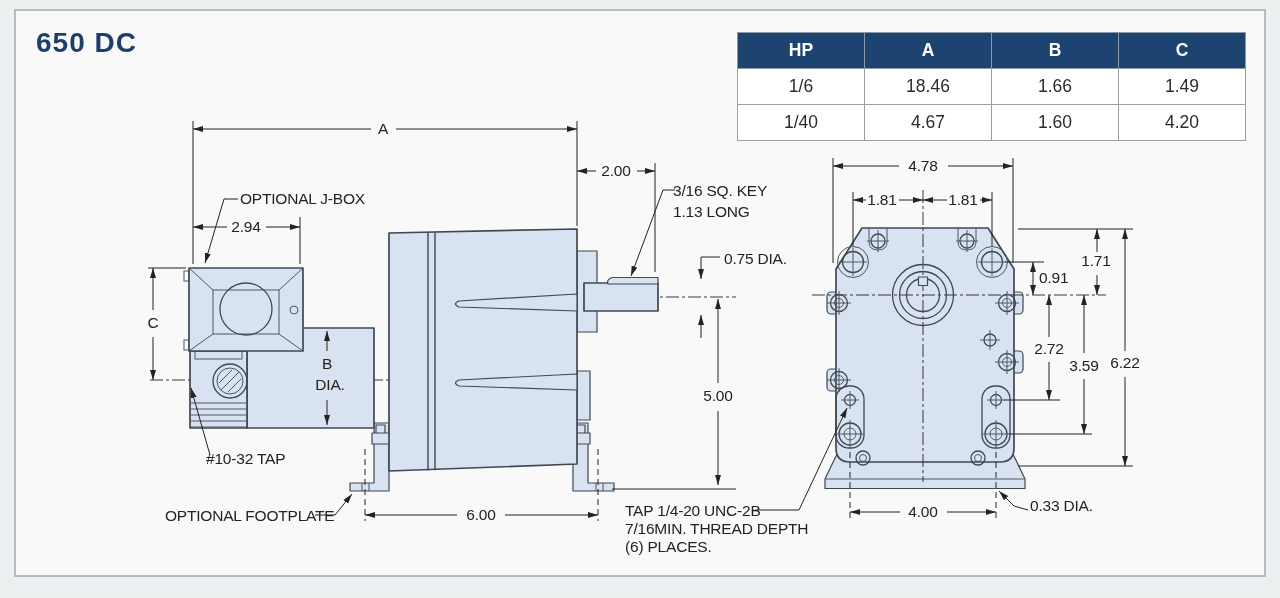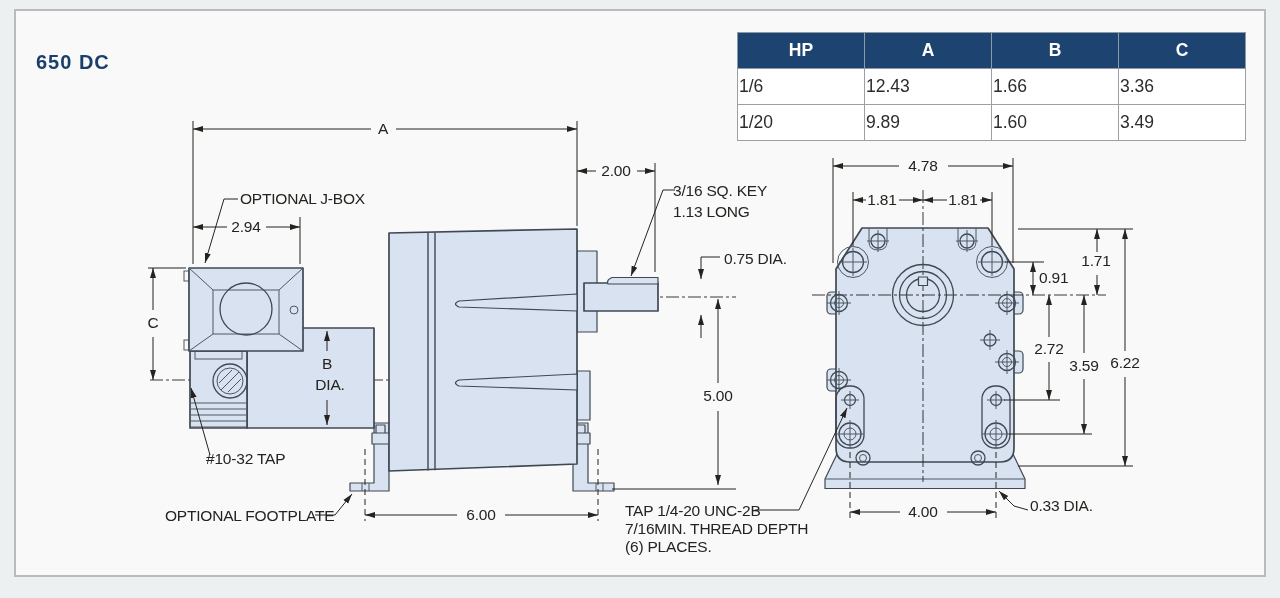--- a/index.html
+++ b/index.html
@@ -9,35 +9,35 @@
     font-family:"Liberation Sans",sans-serif;
     overflow:hidden;
   }
   .page{position:relative;width:1280px;height:598px;}
   .frame{
     position:absolute;left:14px;top:9px;width:1248px;height:564px;
     background:#f8f9f8;
     border:2px solid #b8bcbe;
   }
   .page-title{
-    position:absolute;left:36px;top:51px;
-    font-size:20px;font-weight:bold;color:#1b3f6b;
+    position:absolute;left:36px;top:27px;
+    font-size:28px;font-weight:bold;color:#1b3f6b;
     letter-spacing:1px;
   }
   table.spec{
     position:absolute;left:737px;top:32px;width:509px;
     border-collapse:collapse;table-layout:fixed;
     font-size:17.5px;color:#2c2c2c;background:#ffffff;
   }
   table.spec th{
     background:#1d4470;color:#ffffff;font-weight:bold;
     height:33px;border:1px solid #8e99a6;
   }
   table.spec td{
-    height:33px;text-align:left;border:1px solid #9aa0a5;
+    height:33px;text-align:center;border:1px solid #9aa0a5;
   }
   svg.drawing{position:absolute;left:0;top:0;}
   .body{fill:#d9e2f1;stroke:#3f4953;stroke-width:1.7;stroke-linejoin:round;}
   .body2{fill:#d9e2f1;stroke:#3f4953;stroke-width:1.2;stroke-linejoin:round;}
   .edge{fill:none;stroke:#3f4953;stroke-width:1.4;}
   .thin{fill:none;stroke:#4c5865;stroke-width:1;}
   .hole{fill:none;stroke:#3f4953;stroke-width:1.3;}
   .dim{fill:none;stroke:#26221f;stroke-width:1;}
   .dashed{stroke-dasharray:6 4;}
   .cline{fill:none;stroke:#26221f;stroke-width:0.9;stroke-dasharray:13 3 3 3;}
@@ -57,29 +57,29 @@
       <tr>
         <th>HP</th>
         <th>A</th>
         <th>B</th>
         <th>C</th>
       </tr>
     </thead>
     <tbody>
       <tr>
         <td>1/6</td>
-        <td>12.43</td>
+        <td>18.46</td>
         <td>1.66</td>
-        <td>3.36</td>
+        <td>1.49</td>
       </tr>
       <tr>
-        <td>1/20</td>
-        <td>9.89</td>
+        <td>1/40</td>
+        <td>4.67</td>
         <td>1.60</td>
-        <td>3.49</td>
+        <td>4.20</td>
       </tr>
     </tbody>
   </table>
 
   <svg class="drawing" width="1280" height="598" viewBox="0 0 1280 598">
     <defs>
       <marker id="arr" markerWidth="10" markerHeight="8" refX="10" refY="4" orient="auto-start-reverse" markerUnits="userSpaceOnUse">
         <path d="M0,1 L10,4 L0,7 Z" fill="#26221f"></path>
       </marker>
     </defs>

